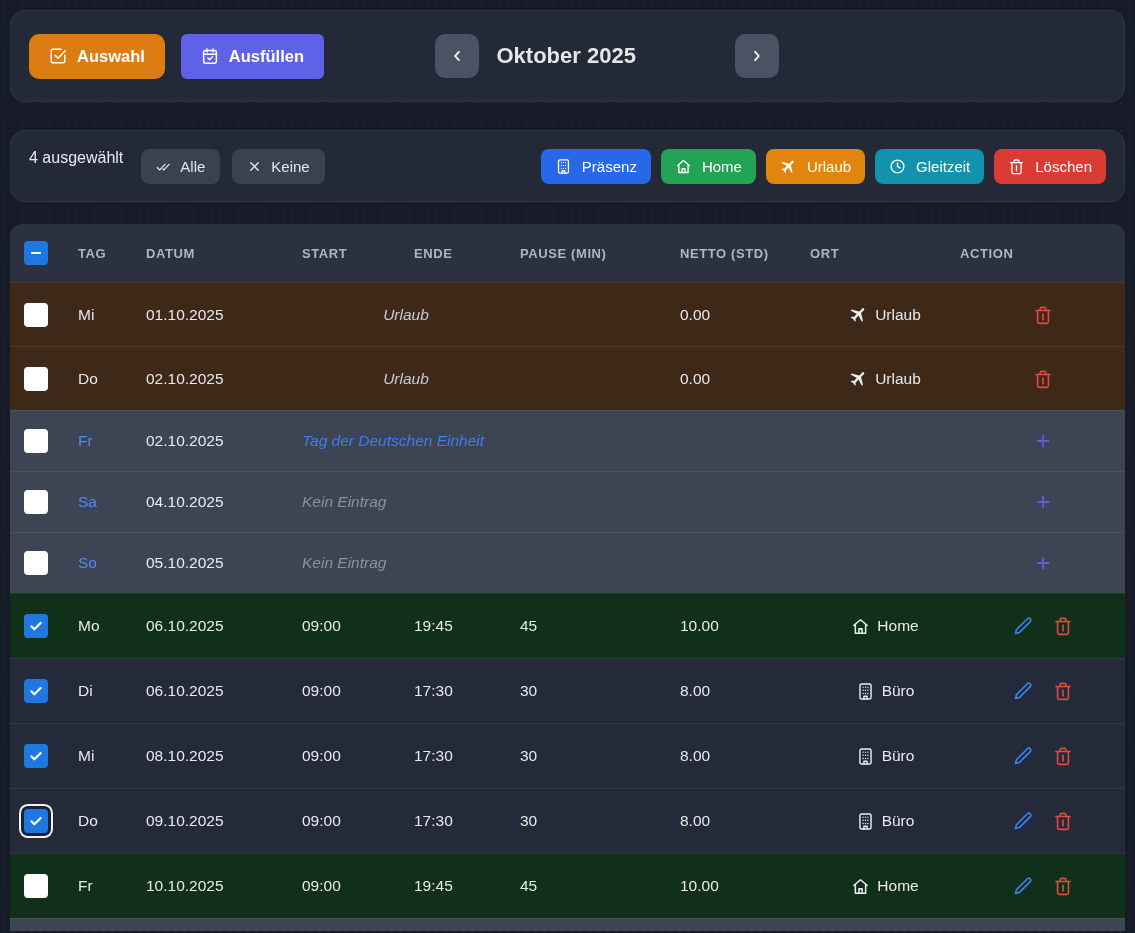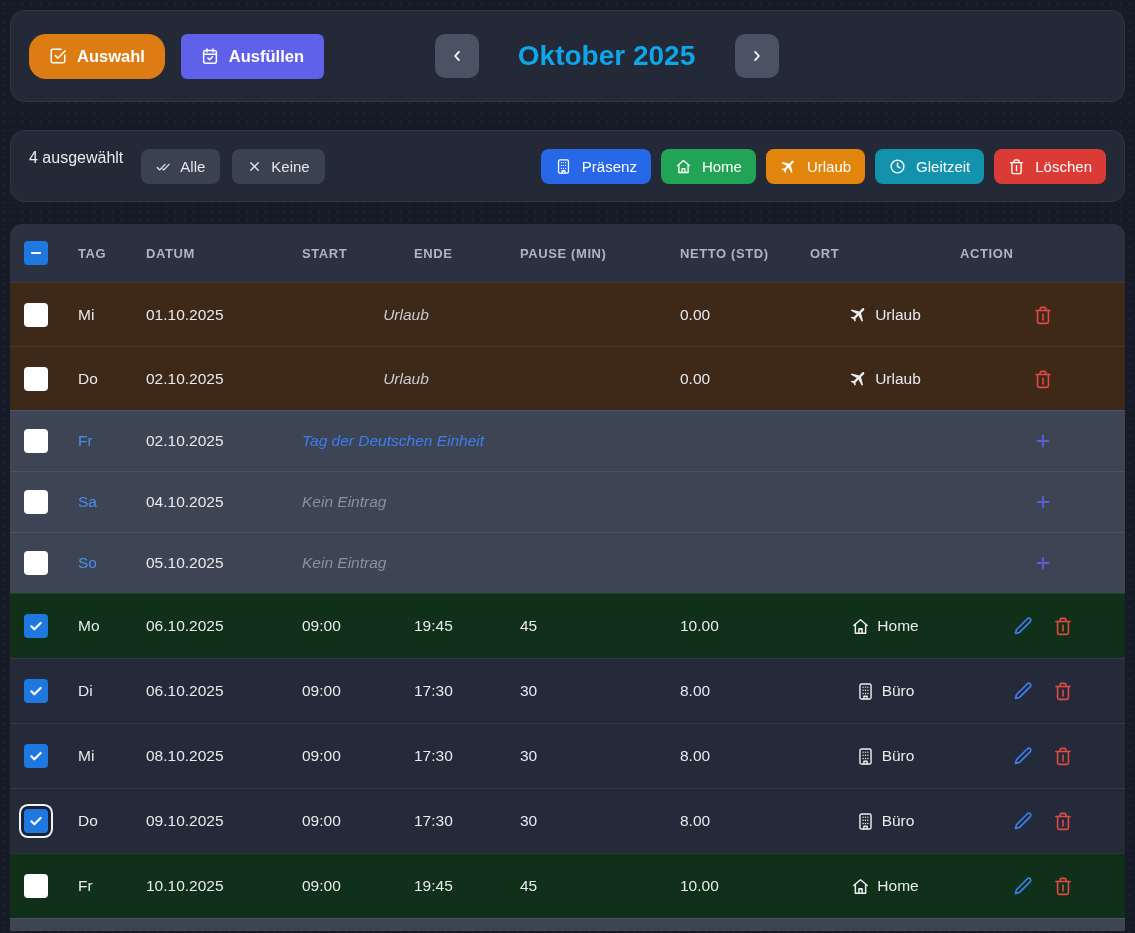--- a/index.html
+++ b/index.html
@@ -24,33 +24,33 @@
   .toolbar-top{
     margin-top:10px;height:92px;display:flex;align-items:center;
     padding:0 18px;position:relative;
   }
   .btn{
     display:inline-flex;align-items:center;gap:10px;border:none;cursor:pointer;
     color:#fff;font-family:inherit;font-weight:600;border-radius:10px;
   }
   .btn .ic{width:18px;height:18px;}
   .btn-big{font-size:16.5px;padding:13px 20px;}
-  .btn-auswahl{background:var(--accent_orange);border-radius:17px;}
+  .btn-auswahl{background:var(--accent_orange);}
   .btn-ausfuellen{background:var(--accent_indigo);border-radius:6px;}
   .left-group{display:flex;gap:16px;}
   .nav-group{
     position:absolute;left:50%;transform:translateX(calc(-50% + 39px));
     display:flex;align-items:center;gap:18px;
   }
   .nav-btn{
     width:44px;height:44px;border-radius:10px;border:none;cursor:pointer;
     background:var(--nav_btn_bg);color:#fff;display:flex;align-items:center;justify-content:center;
   }
   .nav-btn .ic{width:18px;height:18px;}
-  .month-title{min-width:220px;text-align:center;font-size:28px;font-weight:700;color:#0ea5e9;}
+  .month-title{min-width:220px;font-size:22px;font-weight:700;color:#e5e5e5;}
   
   .toolbar-sel{
     margin-top:28px;height:72px;display:flex;align-items:center;
     justify-content:space-between;padding:0 18px;
   }
   .sel-left{display:flex;gap:12px;}
   .sel-count{font-size:16px;color:var(--text_primary);margin-right:6px;}
   .chip{
     display:inline-flex;align-items:center;gap:9px;border:none;cursor:pointer;
     background:var(--chip_bg);color:#e4e6ea;font-family:inherit;font-size:15px;

